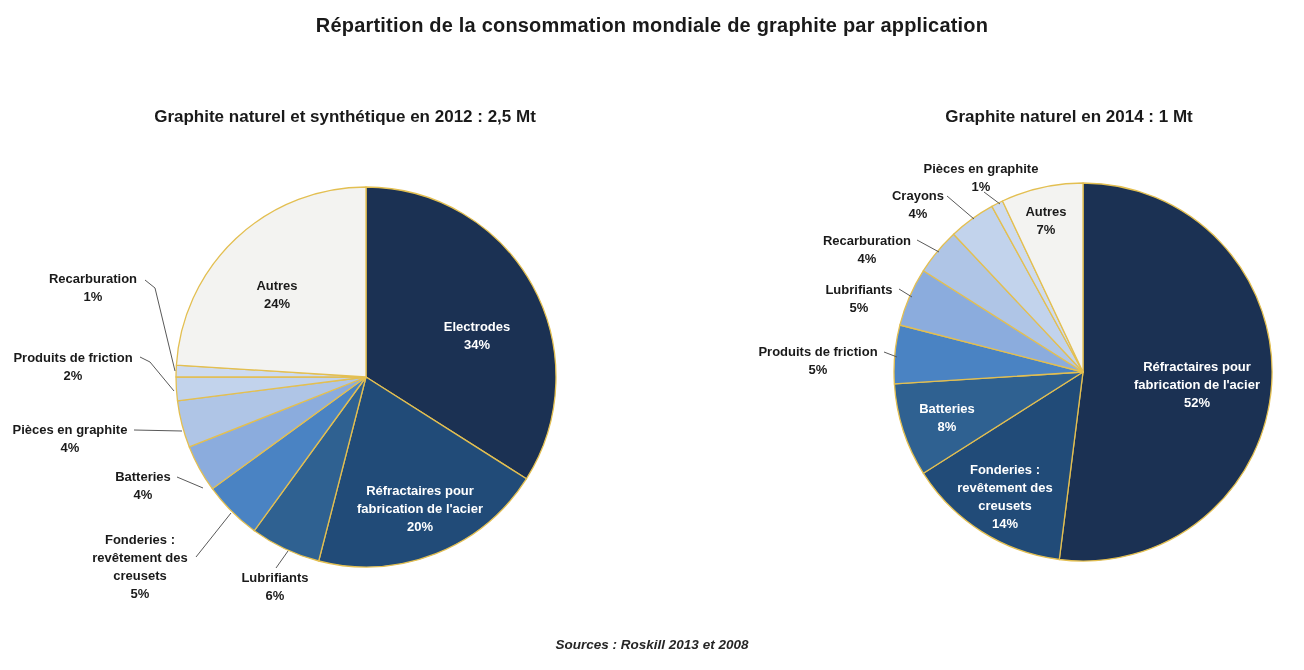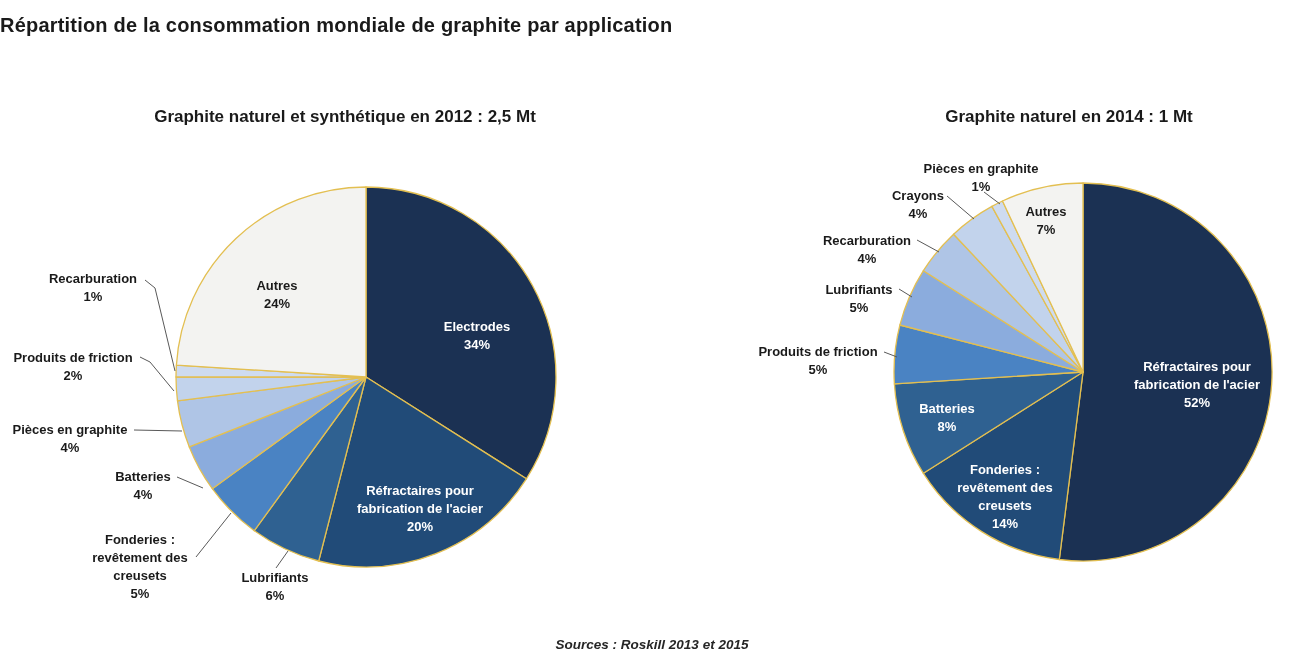--- a/index.html
+++ b/index.html
@@ -5,21 +5,21 @@
   html,body{margin:0;padding:0;background:#ffffff;}
   .page{
     position:relative;
     width:1304px;height:670px;
     background:#ffffff;
     font-family:"Liberation Sans",sans-serif;
     overflow:hidden;
   }
   .main-title{
     position:absolute;top:14px;left:0;width:100%;
-    text-align:left;
+    text-align:center;
     font-size:20px;font-weight:bold;color:#1a1a1a;
     letter-spacing:0.2px;
   }
   .sub-title{
     position:absolute;top:107px;width:600px;
     text-align:center;
     font-size:17px;font-weight:bold;color:#1a1a1a;
   }
   .sub-title.left{left:45px;}
   .sub-title.right{left:769px;}
@@ -79,14 +79,14 @@
       <polyline points="899,289 912,297" fill="none" stroke="#595959" stroke-width="1"></polyline>
       <text text-anchor="middle" font-family="&quot;Liberation Sans&quot;, sans-serif" font-size="13" font-weight="bold" fill="#1A1A1A"><tspan x="859" y="293.5">Lubrifiants</tspan><tspan x="859" y="311.5">5%</tspan></text>
       <polyline points="917,240 939,252" fill="none" stroke="#595959" stroke-width="1"></polyline>
       <text text-anchor="middle" font-family="&quot;Liberation Sans&quot;, sans-serif" font-size="13" font-weight="bold" fill="#1A1A1A"><tspan x="867" y="244.5">Recarburation</tspan><tspan x="867" y="262.5">4%</tspan></text>
       <polyline points="947,196 974,219" fill="none" stroke="#595959" stroke-width="1"></polyline>
       <text text-anchor="middle" font-family="&quot;Liberation Sans&quot;, sans-serif" font-size="13" font-weight="bold" fill="#1A1A1A"><tspan x="918" y="199.5">Crayons</tspan><tspan x="918" y="217.5">4%</tspan></text>
       <polyline points="984,192 1000,204" fill="none" stroke="#595959" stroke-width="1"></polyline>
       <text text-anchor="middle" font-family="&quot;Liberation Sans&quot;, sans-serif" font-size="13" font-weight="bold" fill="#1A1A1A"><tspan x="981" y="172.5">Pièces en graphite</tspan><tspan x="981" y="190.5">1%</tspan></text>
       <text text-anchor="middle" font-family="&quot;Liberation Sans&quot;, sans-serif" font-size="13" font-weight="bold" fill="#1A1A1A"><tspan x="1046" y="215.5">Autres</tspan><tspan x="1046" y="233.5">7%</tspan></text>
     </svg>
-  <div class="source">Sources : Roskill 2013 et 2015</div>
+  <div class="source">Sources : Roskill 2013 et 2008</div>
 </div>
 
 </body></html>

